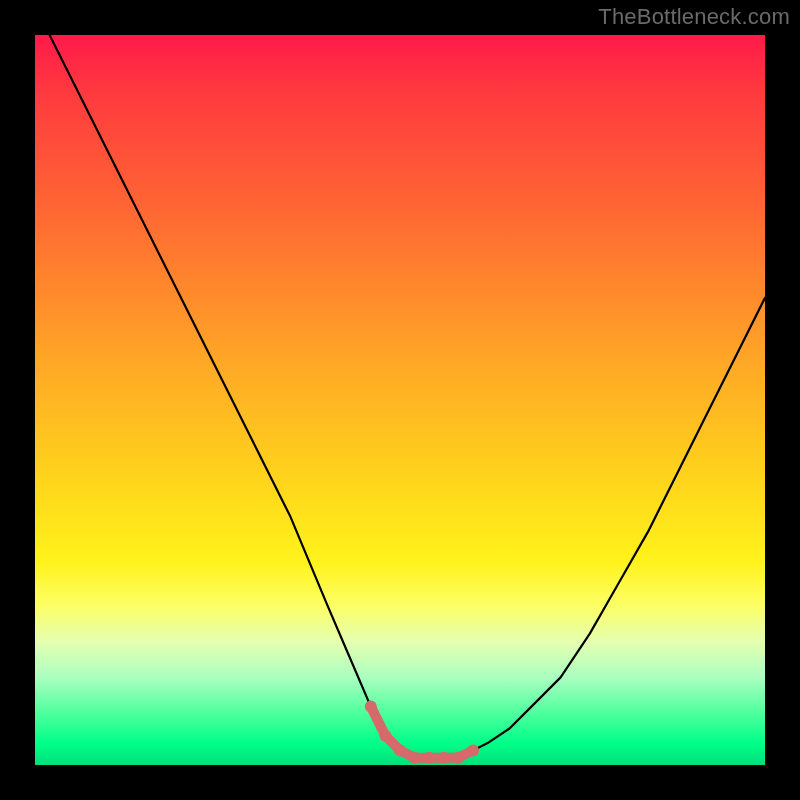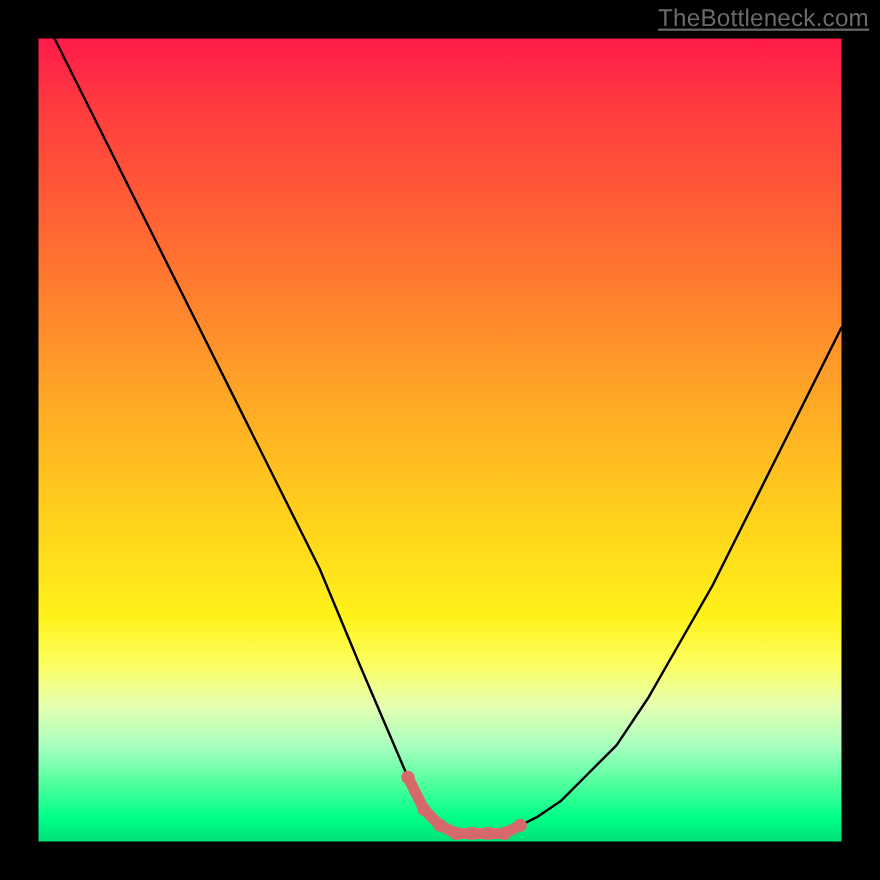--- a/index.html
+++ b/index.html
@@ -21,21 +21,20 @@
   }
   .watermark {
     position: absolute;
     top: 4px;
     right: 10px;
     color: #6a6a6a;
     font-size: 22px;
     font-weight: 500;
     letter-spacing: 0.2px;
     z-index: 10;
-    text-decoration: underline;
   }
   .plot {
     position: absolute;
     left: 35px;
     top: 35px;
     width: 730px;
     height: 730px;
     background: linear-gradient(to bottom,
       #ff1a4a 0%,
       #ff3a3f 8%,

